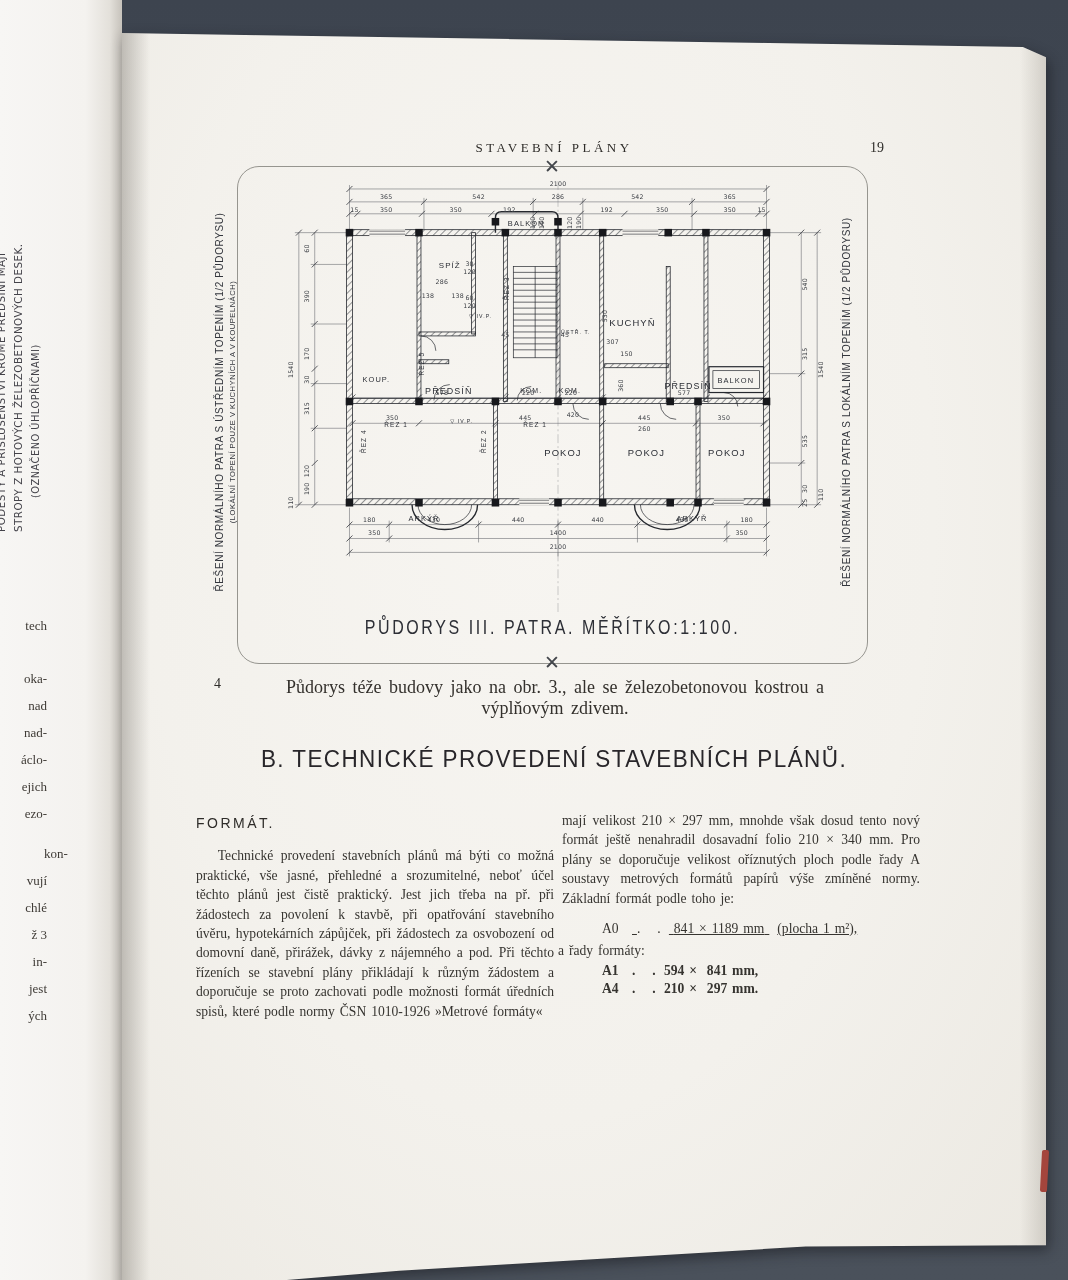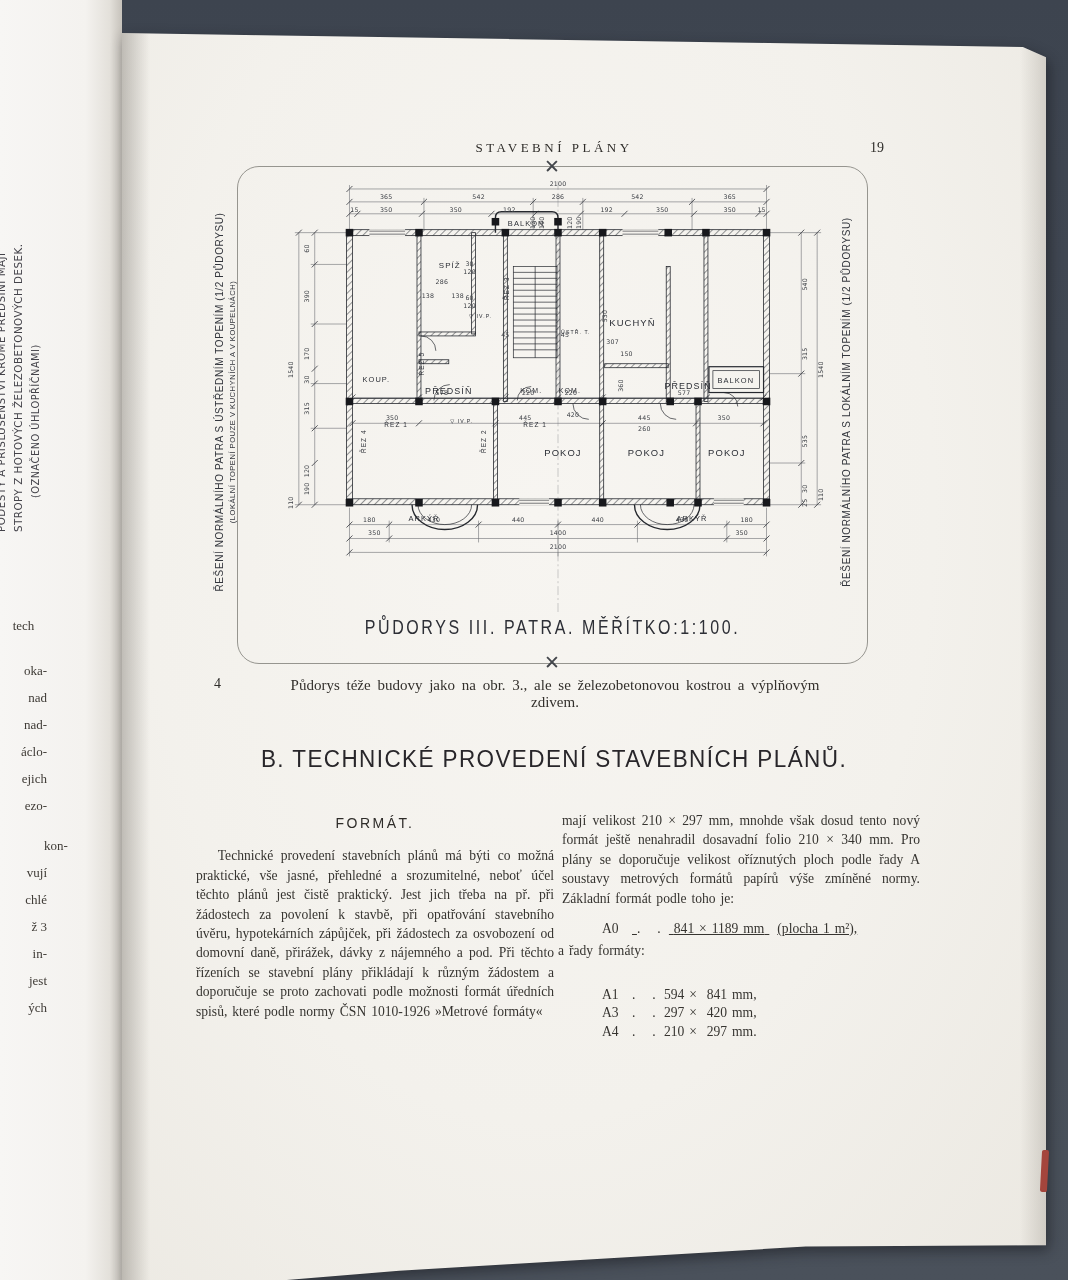--- a/index.html
+++ b/index.html
@@ -18,21 +18,21 @@
     transform:rotate(-90deg);
     font-family:"DejaVu Sans", sans-serif;font-size:10.3px;line-height:17px;
     letter-spacing:.5px;color:#44434a;white-space:nowrap;
   }
   .hand-line-3{padding-left:34px;font-size:9.8px;}
   .fragments{
     position:absolute;left:0;top:612px;width:47px;text-align:right;
     font-size:13px;color:#3e3a35;line-height:27px;
   }
   .fragment{height:27px;}
-  .fragment:nth-child(1){margin-bottom:18px;text-align:center;}
+  .fragment:nth-child(1){margin-bottom:26px;}
   .fragment:nth-child(8){margin-top:13px;margin-left:44px;}
   
   .page-wrap{position:absolute;left:0;top:0;width:1068px;height:1280px;
     filter:drop-shadow(3px 5px 7px rgba(10,12,16,.45));}
   .main-page{
     position:absolute;left:122px;top:28px;width:924px;height:1268px;
     background:radial-gradient(ellipse at 45% 38%,#f7f5f1 0%,#f3f1ec 55%,#ebe8e1 100%);
     clip-path:polygon(0 0.4%,97.5% 1.5%,100% 2.3%,100% 96%,74% 96.1%,30% 98%,0 99.8%);
     color:#35322e;
   }
@@ -58,36 +58,36 @@
   .fig-side-left{left:-200px;top:199px;width:420px;height:72px;}
   .fig-side-right{left:417px;top:209px;width:420px;height:52px;}
   .side-main{font-size:10px;letter-spacing:.6px;line-height:15px;}
   .side-sub{font-size:7.6px;letter-spacing:.5px;line-height:12px;}
   .plan-svg{position:absolute;left:37px;top:8px;}
   .plan-title{position:absolute;left:0;top:452px;width:100%;text-align:center;
     font-family:"Liberation Sans",sans-serif;font-size:16px;letter-spacing:2.6px;
     color:#2d2f36;transform:scaleY(1.22);}
   .fig-number{position:absolute;left:92px;top:648px;font-size:14px;color:#2e2c29;}
   .fig-caption{position:absolute;left:150px;top:649px;width:566px;text-align:center;
-    font-size:15px;word-spacing:3px;color:#33302c;}
+    font-size:18px;word-spacing:3px;color:#33302c;}
   
   .section-heading{position:absolute;left:70px;top:719px;width:724px;text-align:center;
     font-family:"Liberation Sans",sans-serif;font-size:22.5px;letter-spacing:1.4px;
     color:#28262a;transform:scaleY(1.05);}
   .col{position:absolute;font-size:13.6px;line-height:19.4px;text-align:justify;
     word-spacing:1.5px;color:#363430;}
   .col-left{left:74px;top:786px;width:358px;}
   .col-right{left:436px;top:779px;width:366px;}
   .subheading{font-family:"Liberation Sans",sans-serif;font-size:14px;letter-spacing:2.5px;
-    text-align:center;color:#2e2c29;margin-bottom:13px;}
+    text-align:left;color:#2e2c29;margin-bottom:13px;}
   .col-left p{margin:0;text-indent:1.6em;}
   .col-right p{margin:4px;}
   .format-a0{margin-top:11px;padding-left:44px;text-decoration:underline;}
   .format-more{margin-top:3px;}
-  .format-rows{padding-left:44px;margin-top:24px;}
+  .format-rows{padding-left:44px;margin-top:0;font-weight:bold;}
   .format-row{height:18.6px;}
   .fmt-label{display:inline-block;width:30px;}
   .fmt-dots{display:inline-block;width:32px;letter-spacing:6px;}
   .fmt-size{white-space:pre;}
   .fmt-note{margin-left:8px;}
   
   .plan-room-label{font-family:"Liberation Sans",sans-serif;fill:#2b2e35;
     letter-spacing:1.1px;text-anchor:middle;}
   .plan-dim-label{font-family:"DejaVu Sans",sans-serif;fill:#3d4046;
     letter-spacing:.2px;text-anchor:middle;}
@@ -405,21 +405,20 @@
     <p>mají velikost 210 × 297 mm, mnohde však dosud tento nový formát ještě nenahradil dosavadní folio 210 × 340 mm. Pro plány se doporučuje velikost oříznutých ploch podle řady A soustavy metrových formátů papírů výše zmíněné normy. Základní formát podle toho je:</p>
     <div class="format-a0">
       <span class="fmt-label">A0</span>
       <span class="fmt-dots">. .</span>
       <span class="fmt-size">841 × 1189 mm</span>
       <span class="fmt-note">(plocha 1 m²),</span>
     </div>
     <div class="format-more">a řady formáty:</div>
     <div class="format-rows" id="format-rows">
           <div class="format-row"><span class="fmt-label">A1</span><span class="fmt-dots">. .</span><span class="fmt-size">594 ×  841 mm,</span></div>
-          <div class="format-row"><span class="fmt-label">A3</span><span class="fmt-dots">. .</span><span class="fmt-size">297 ×  420 mm,</span></div>
           <div class="format-row"><span class="fmt-label">A4</span><span class="fmt-dots">. .</span><span class="fmt-size">210 ×  297 mm.</span></div>
         </div>
   </div>
 
 </div>
 </div>
 
 <div class="red-mark"></div>
 
 </body></html>

